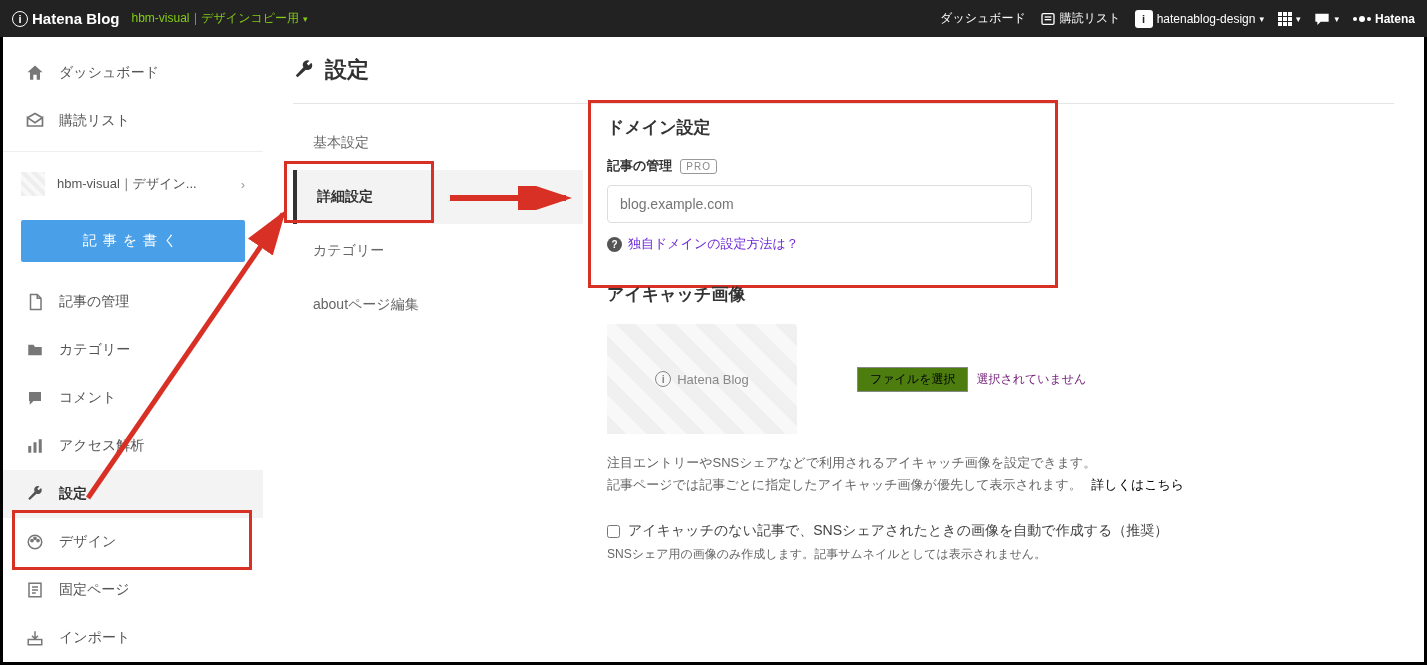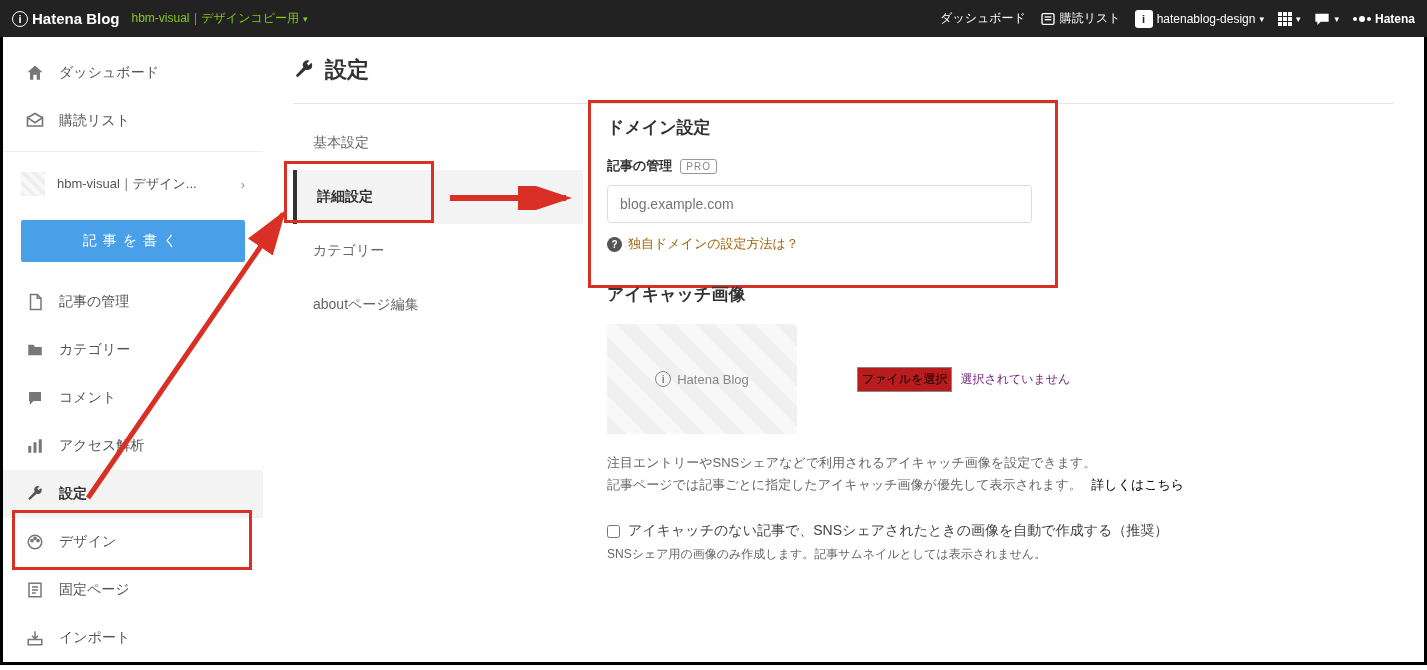--- a/index.html
+++ b/index.html
@@ -54,28 +54,28 @@
     .diag-arrow { position: absolute; left: 78px; top: 208px; pointer-events:none; z-index: 5; }
 
     
     .panel { flex: 1; padding-left: 20px; }
     .section { margin-bottom: 30px; position: relative; }
     .section-title { font-size: 17px; font-weight: bold; margin-bottom: 18px; }
     .field-label { font-size: 13px; font-weight: bold; display: flex; align-items: center; gap: 8px; margin-bottom: 10px; }
     .pro-badge { font-size: 10px; border: 1px solid #999; color: #888; border-radius: 3px; padding: 1px 5px; font-weight: normal; letter-spacing: 1px; }
     .domain-input { width: 425px; max-width: 100%; padding: 10px 12px; border: 1px solid #ddd; border-radius: 4px; font-size: 14px; color: #999; }
     .help-link { display: flex; align-items: center; gap: 6px; margin-top: 12px; font-size: 13px; }
-    .help-link a { color: #a16207; text-decoration: none; }
+    .help-link a { color: #6d28d9; text-decoration: none; }
     .help-q { width: 15px; height: 15px; background: #555; color: #fff; border-radius: 50%; font-size: 10px; display: flex; align-items: center; justify-content: center; font-weight: bold; }
     .red-box-domain { position: absolute; border: 3px solid #d93025; left: -19px; top: -16px; width: 470px; height: 188px; pointer-events: none; }
 
     .eyecatch-row { display: flex; align-items: center; gap: 60px; margin-bottom: 18px; }
     .eyecatch-preview { width: 190px; height: 110px; background: repeating-linear-gradient(45deg,#f0f0f0,#f0f0f0 14px,#f8f8f8 14px,#f8f8f8 28px); display: flex; align-items: center; justify-content: center; gap: 6px; color: #888; font-size: 13px; }
     .file-row { display:flex; align-items:center; gap: 8px; }
-    .file-btn { border: 1px solid #888; background: #b91c1c; padding: 3px 4px; font-size: 12px; cursor: pointer; }
+    .file-btn { border: 1px solid #888; background: #4d7c0f; padding: 3px 12px; font-size: 12px; cursor: pointer; }
     .file-status { font-size: 12px; color: #701a75; }
     .desc { font-size: 13px; color: #666; line-height: 1.7; }
     .desc a { color: #000000; text-decoration: none; margin-left: 6px;}
     .checkbox-row { display: flex; align-items: center; gap: 8px; font-size: 14px; color: #444; margin-top: 26px; margin-bottom: 6px;}
     .small-desc { font-size: 12px; color: #666; }
   </style>
 </head>
 <body>
 
 <div class="topbar">

